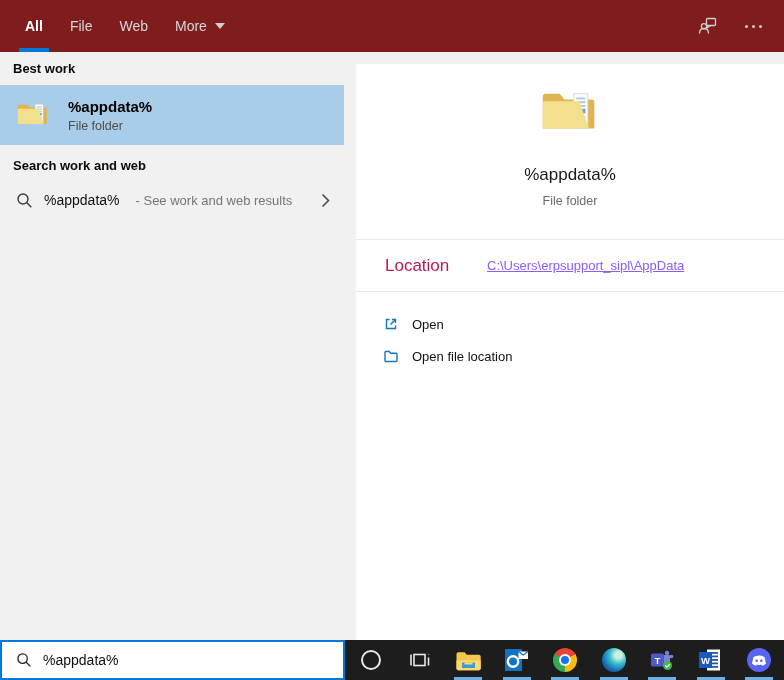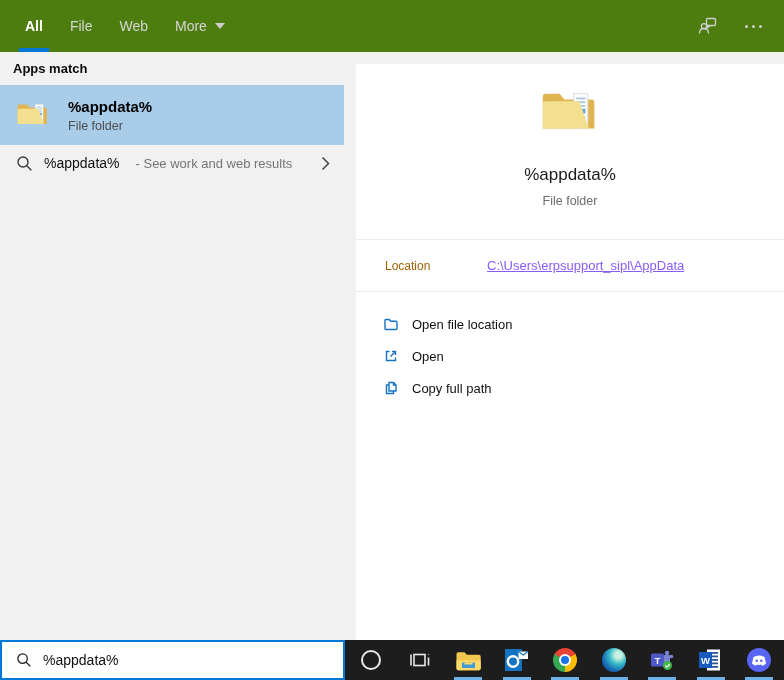--- a/index.html
+++ b/index.html
@@ -1,20 +1,20 @@
 <!DOCTYPE html>
 <html><head>
 <meta charset="utf-8">
 <style>
   * { margin:0; padding:0; box-sizing:border-box; }
   html,body { width:784px; height:680px; overflow:hidden; }
   body { font-family:"Liberation Sans", sans-serif; background:#f1f1f1; position:relative; }
 
   
-  .header { height:52px; background:#4d7c0f; display:flex; align-items:stretch; position:relative; }
+  .header { height:52px; background:#7f1d1d; display:flex; align-items:stretch; position:relative; }
   .tabs { display:flex; align-items:stretch; padding-left:25px; }
   .tab { display:flex; align-items:center; margin-right:27px; color:#d6d6d6; font-size:14px; position:relative; cursor:pointer; }
   .tab.active { color:#ffffff; font-weight:bold; }
   .tab.active::after { content:""; position:absolute; left:-6px; right:-6px; bottom:0; height:4px; background:#0078d7; }
   .dd-arrow { width:0; height:0; border-left:5px solid transparent; border-right:5px solid transparent; border-top:6px solid #cfcfcf; margin-left:8px; }
   .header-icons { position:absolute; right:22px; top:0; height:52px; display:flex; align-items:center; gap:26px; }
   .hicon { display:flex; align-items:center; justify-content:center; cursor:pointer; }
   .dots { display:flex; gap:4px; }
   .dots i { width:3px; height:3px; border-radius:50%; background:#cfcfcf; }
 
@@ -34,21 +34,21 @@
 
   
   .right-area { flex:1; padding:12px 0 0 12px; }
   .card { background:#ffffff; width:100%; height:576px; display:flex; flex-direction:column; }
   .card-top { display:flex; flex-direction:column; align-items:center; padding-top:22px; }
   .big-title { font-size:17px; color:#1a1a1a; margin-top:26px; }
   .big-sub { font-size:12.5px; color:#6b6b6b; margin-top:9px; }
   .divider { height:1px; background:#eaeaea; width:100%; }
   .div1 { margin-top:31px; }
   .loc-row { display:flex; align-items:center; height:51px; padding-left:29px; }
-  .loc-label { font-size:12px; color:#a16207; width:102px; }
+  .loc-label { font-size:17px; color:#be185d; width:102px; }
   .loc-link { font-size:13px; color:#8b5cf6; text-decoration:underline; cursor:pointer; }
   .actions { padding:16px 0 0 27px; }
   .action-row { display:flex; align-items:center; height:32px; cursor:pointer; }
   .action-row .lbl { font-size:13px; color:#111; margin-left:13px; }
 
   
   .bottom { position:absolute; left:0; bottom:0; width:784px; height:40px; display:flex; }
   .searchbox { width:345px; flex:0 0 345px; background:#fff; border:2px solid #0078d7; display:flex; align-items:center; padding-left:14px; }
   .searchbox .val { font-size:14px; color:#111; margin-left:11px; }
   .taskbar { flex:1; background:#1d1d1d; display:flex; align-items:stretch; padding-left:2px; }
@@ -101,21 +101,21 @@
           <i></i>
           <i></i>
         </span>
     </div>
   </div>
 </div>
 
 <div class="body">
 
   <div class="left-panel">
-    <div class="section-label">Apps match</div>
+    <div class="section-label">Best work</div>
 
     <div class="best-item">
       <svg width="34" height="30" viewBox="0 0 64 56">
         <path d="M3 11 q0-3 3-3 h15 l5 6 h29 q3 0 3 3 v28 h-55 z" fill="#e0b551"></path>
         <g>
           <rect x="36" y="8" width="15" height="37" fill="#fdfdfd" stroke="#d9d9d9" stroke-width="1"></rect>
           <rect x="38.5" y="12" width="10" height="2" fill="#a9c9e4"></rect>
           <rect x="38.5" y="16" width="10" height="2" fill="#a9c9e4"></rect>
           <rect x="38.5" y="20" width="10" height="2" fill="#a9c9e4"></rect>
           <rect x="38.5" y="24" width="10" height="5" fill="#6aa7d8"></rect>
@@ -123,20 +123,21 @@
           <rect x="38.5" y="36" width="10" height="2" fill="#a9c9e4"></rect>
         </g>
         <path d="M3 45 L3 18 Q3 16 5 16 L42 16 L52 45 Z" fill="#f3e08e"></path>
       </svg>
       <div class="txt">
         <div class="best-title">%appdata%</div>
         <div class="best-sub">File folder</div>
       </div>
     </div>
 
+    <div class="section-label sec2">Search work and web</div>
 
     <div class="web-row">
       <svg width="17" height="17" viewBox="0 0 17 17" fill="none" stroke="#3a3a3a" stroke-width="1.4">
         <circle cx="7" cy="7" r="5"></circle>
         <line x1="10.8" y1="10.8" x2="15.3" y2="15.3"></line>
       </svg>
       <span class="q">%appdata%</span>
       <span class="sfx">- See work and web results</span>
       <span class="spacer"></span>
       <svg width="9" height="15" viewBox="0 0 9 15" fill="none" stroke="#444" stroke-width="1.5">
@@ -168,39 +169,31 @@
       <div class="divider div1"></div>
       <div class="loc-row">
         <span class="loc-label">Location</span>
         <span class="loc-link">C:\Users\erpsupport_sipl\AppData</span>
       </div>
       <div class="divider"></div>
 
       <div class="actions">
         <div class="action-row">
           <svg width="16" height="16" viewBox="0 0 16 16" fill="none" stroke="#1474c4" stroke-width="1.4">
-            <path d="M2 4.5 q0-1 1-1 h3.2 l1.6 1.8 h5.2 q1 0 1 1 v6.2 q0 1-1 1 h-10 q-1 0-1-1 z"></path>
-          </svg>
-          <span class="lbl">Open file location</span>
-        </div>
-        <div class="action-row">
-          <svg width="16" height="16" viewBox="0 0 16 16" fill="none" stroke="#1474c4" stroke-width="1.4">
             <path d="M6.5 3.5 H3.5 v9 h9 v-3"></path>
             <path d="M9 3.5 h3.5 v3.5"></path>
             <line x1="12.3" y1="3.7" x2="7.5" y2="8.5"></line>
           </svg>
           <span class="lbl">Open</span>
         </div>
         <div class="action-row">
           <svg width="16" height="16" viewBox="0 0 16 16" fill="none" stroke="#1474c4" stroke-width="1.4">
-            <path d="M6 2.5 h4.5 l2.5 2.5 v6 h-7 z"></path>
-            <path d="M6 5 H3.5 v8.5 h7 V11"></path>
-            <path d="M10.5 2.5 v2.5 h2.5"></path>
+            <path d="M2 4.5 q0-1 1-1 h3.2 l1.6 1.8 h5.2 q1 0 1 1 v6.2 q0 1-1 1 h-10 q-1 0-1-1 z"></path>
           </svg>
-          <span class="lbl">Copy full path</span>
+          <span class="lbl">Open file location</span>
         </div>
       </div>
     </div>
   </div>
 </div>
 
 <div class="bottom">
   <div class="searchbox">
     <svg width="16" height="16" viewBox="0 0 17 17" fill="none" stroke="#222" stroke-width="1.4">
       <circle cx="7" cy="7" r="5"></circle>

